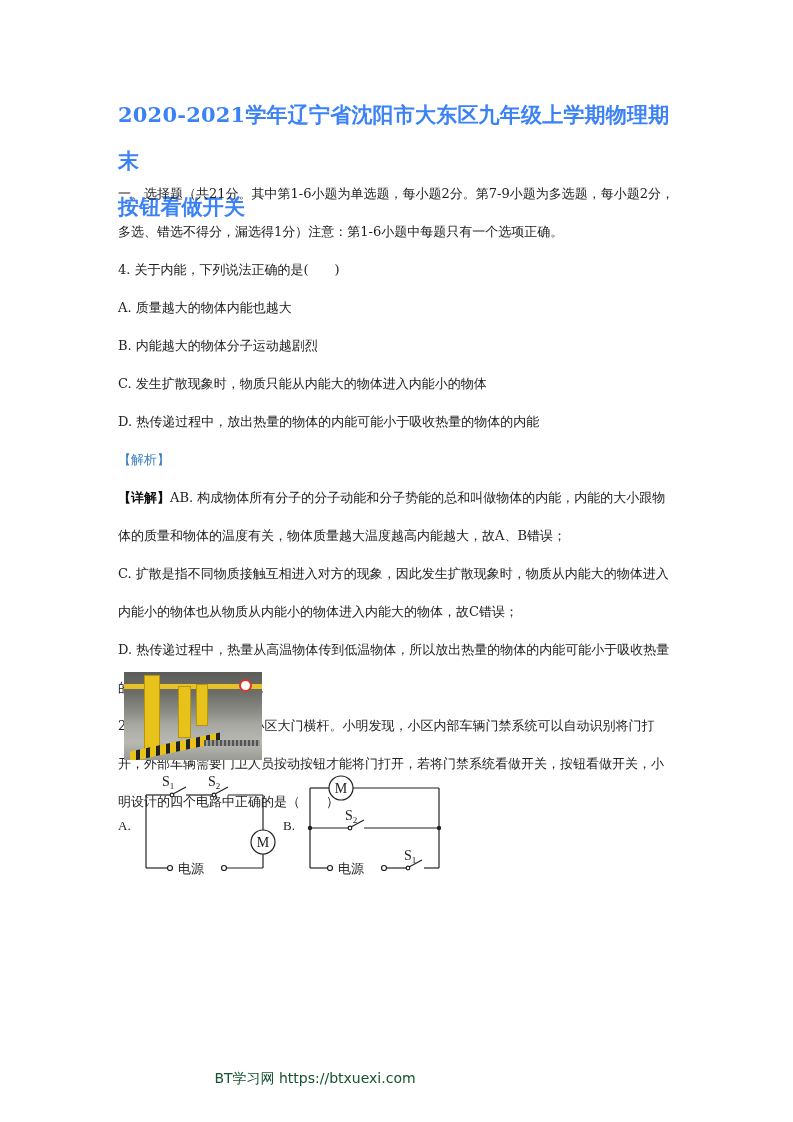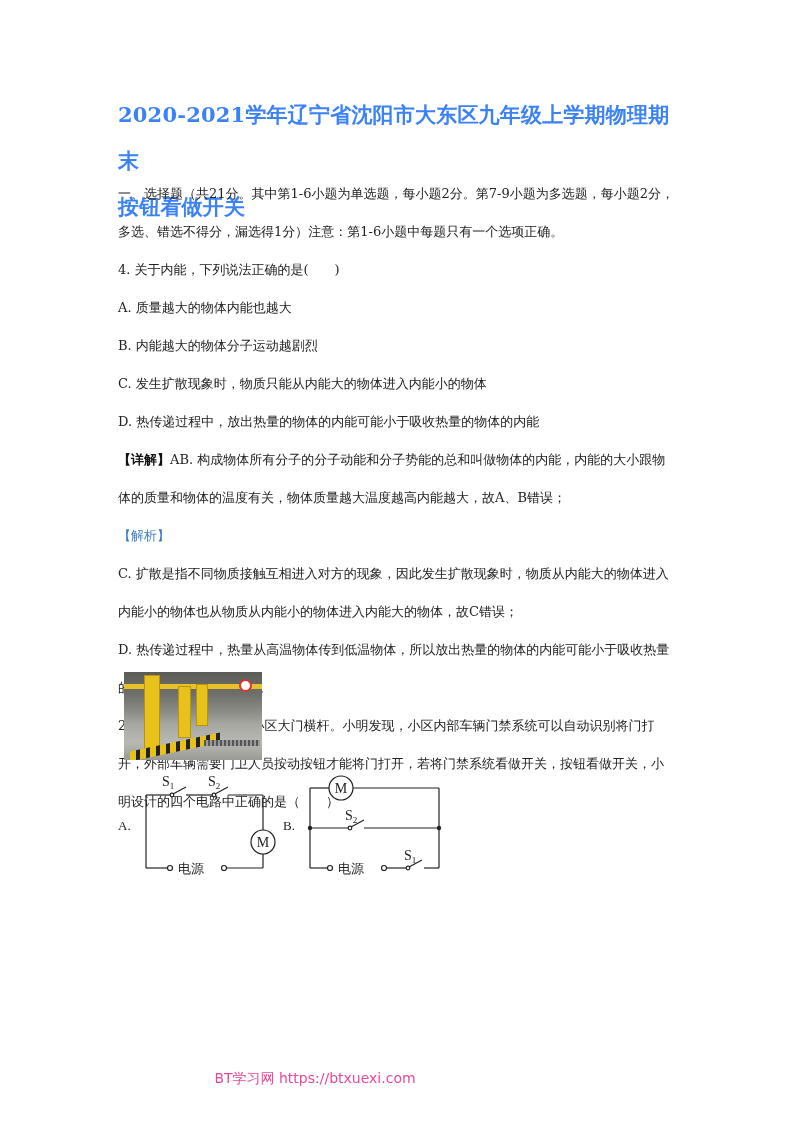--- a/index.html
+++ b/index.html
@@ -20,21 +20,21 @@
   .photo .post { position: absolute; background: #e6c21a; border: 1px solid #b8960c; }
   .photo .sign { position: absolute; right: 10px; top: 7px; width: 13px; height: 13px; border-radius: 50%;
                  background: #fff; border: 2px solid #d33; box-sizing: border-box; }
   .photo .base { position: absolute; left: 6px; top: 70px; width: 90px; height: 10px;
                  background: repeating-linear-gradient(90deg, #e6c21a 0 6px, #222 6px 10px); transform: skewY(-12deg); }
   .photo .grate { position: absolute; left: 80px; top: 68px; width: 56px; height: 6px;
                   background: repeating-linear-gradient(90deg, #555 0 2px, #999 2px 4px); }
   .circuit { position: absolute; }
   .opt-label { position: absolute; font-family: "Liberation Serif", serif; font-size: 13px; color: #222; }
   .footer { position: absolute; left: 0; width: 630px; top: 1070px; text-align: center;
-            font-family: "DejaVu Sans", sans-serif; font-size: 14px; color: #ec4899; }
+            font-family: "DejaVu Sans", sans-serif; font-size: 14px; color: #14532d; }
 </style>
 </head>
 <body>
 
 <div class="page">
 
   <div class="title">
     <div>2020-2021学年辽宁省沈阳市大东区九年级上学期物理期末</div>
     <div>按钮看做开关</div>
   </div>
@@ -42,24 +42,24 @@
   <div class="body">
     <p>一、选择题（共21分。其中第1-6小题为单选题，每小题2分。第7-9小题为多选题，每小题2分，多选、错选不得分，漏选得1分）注意：第1-6小题中每题只有一个选项正确。</p>
 
     <p>4. 关于内能，下列说法正确的是(　　)</p>
     <p>A. 质量越大的物体内能也越大</p>
     <p>B. 内能越大的物体分子运动越剧烈</p>
     <p>C. 发生扩散现象时，物质只能从内能大的物体进入内能小的物体</p>
     <p>D. 热传递过程中，放出热量的物体的内能可能小于吸收热量的物体的内能</p>
 
     <p>
-      <span class="tag-dark">【详解】</span><span>AB. 构成物体所有分子的分子动能和分子势能的总和叫做物体的内能，内能的大小跟物体的质量和物体的温度有关，物体质量越大温度越高内能越大，故A、B错误；</span>
+      <span class="tag">【解析】</span>
     </p>
     <p>
-      <span class="tag">【解析】</span>
+      <span class="tag-dark">【详解】</span><span>AB. 构成物体所有分子的分子动能和分子势能的总和叫做物体的内能，内能的大小跟物体的质量和物体的温度有关，物体质量越大温度越高内能越大，故A、B错误；</span>
     </p>
     <p>C. 扩散是指不同物质接触互相进入对方的现象，因此发生扩散现象时，物质从内能大的物体进入内能小的物体也从物质从内能小的物体进入内能大的物体，故C错误；</p>
     <p>D. 热传递过程中，热量从高温物体传到低温物体，所以放出热量的物体的内能可能小于吸收热量的物体的内能，故D正确。</p>
 
     <p>2. 如图所示是小明家的小区大门横杆。小明发现，小区内部车辆门禁系统可以自动识别将门打开，外部车辆需要门卫人员按动按钮才能将门打开，若将门禁系统看做开关，按钮看做开关，小明设计的四个电路中正确的是（　　）</p>
   </div>
 
   <div class="photo">
     <div class="bar"></div>
     <div class="sign"></div>

